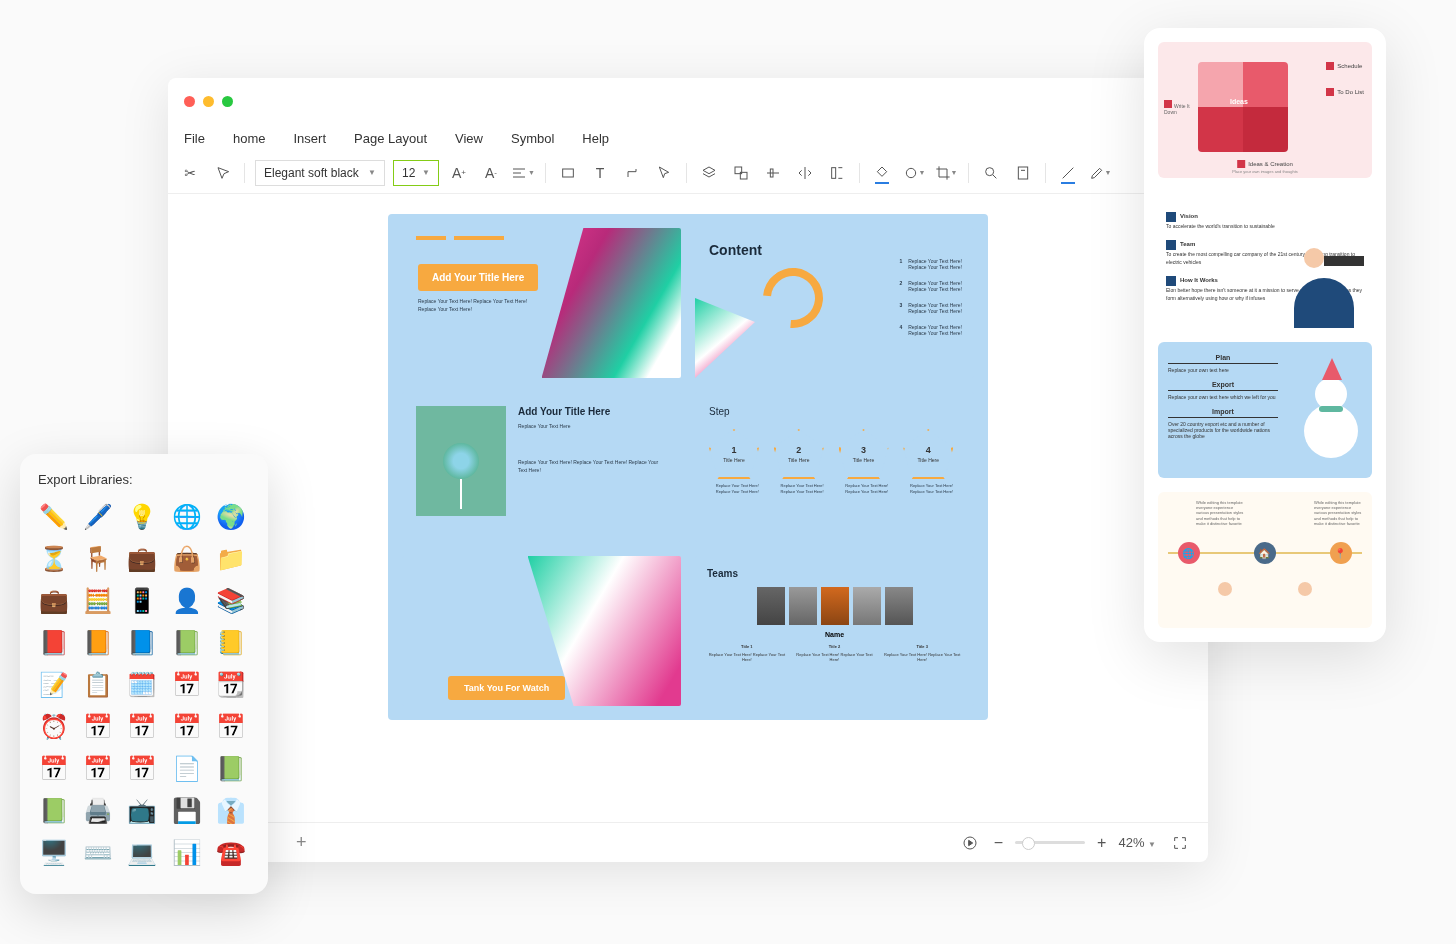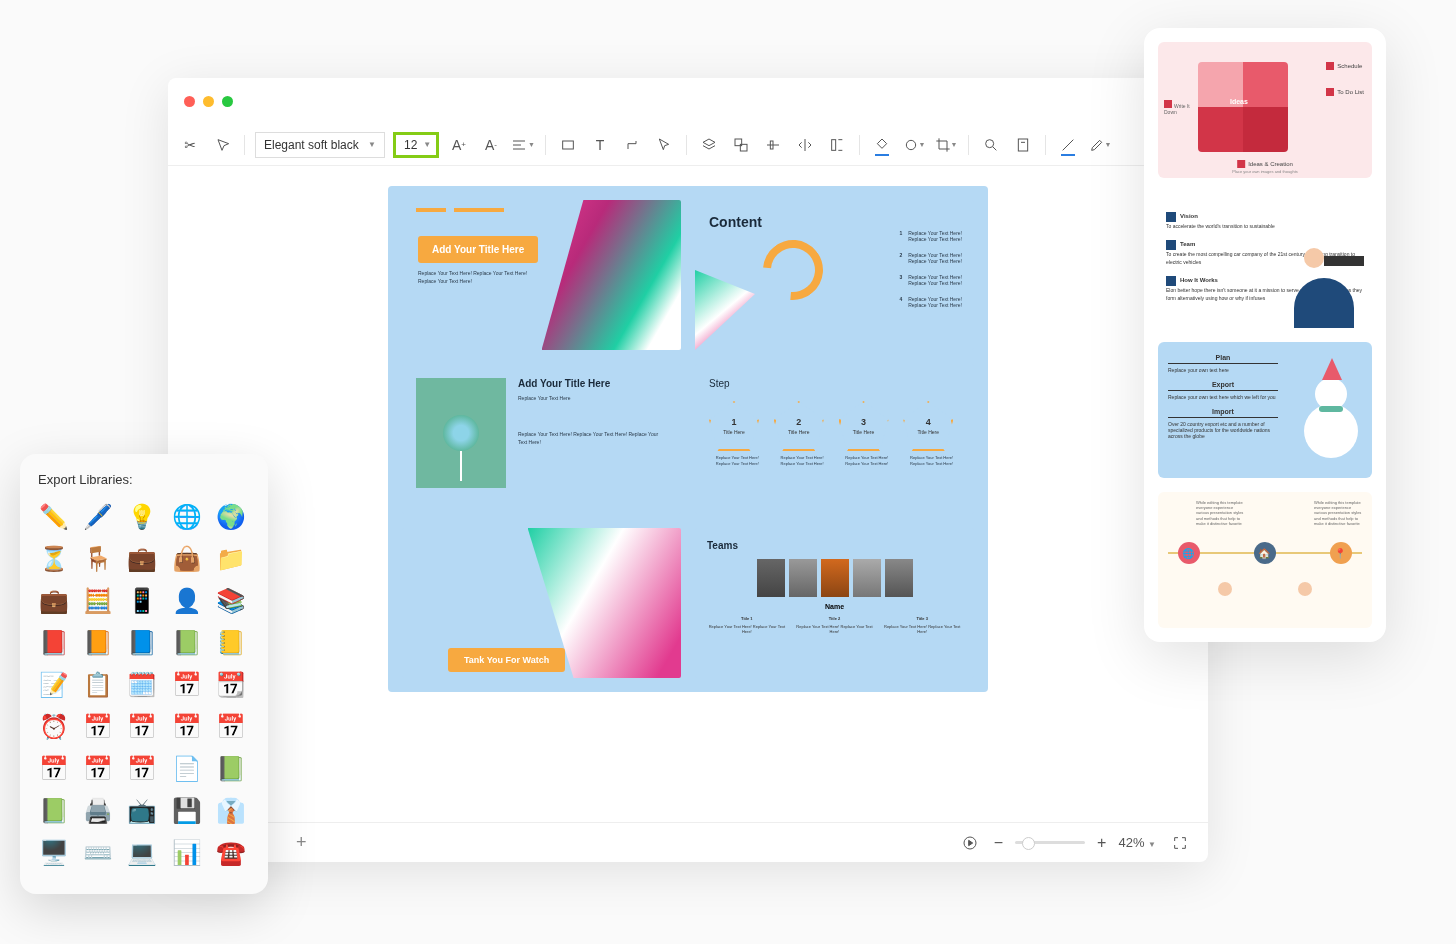--- a/index.html
+++ b/index.html
@@ -15,21 +15,21 @@
 .dot.green { background: #28c840; }
 
 .menubar { height: 28px; display: flex; align-items: center; gap: 28px; padding: 0 16px; font-size: 13px; color: #333; }
 .menubar span { cursor: pointer; }
 
 .toolbar { height: 42px; display: flex; align-items: center; padding: 0 10px; gap: 8px; border-bottom: 1px solid #eee; }
 .tb-sep { width: 1px; height: 20px; background: #e5e5e5; margin: 0 2px; }
 .tb-btn { width: 24px; height: 24px; display: flex; align-items: center; justify-content: center; cursor: pointer; color: #555; font-size: 14px; }
 .tb-btn svg { width: 16px; height: 16px; stroke: #555; fill: none; stroke-width: 1.5; }
 .font-select { height: 26px; border: 1px solid #ddd; padding: 0 8px; font-size: 12px; color: #333; background: #fff; display: flex; align-items: center; gap: 8px; width: 130px; justify-content: space-between; }
-.size-select { height: 26px; border: 3px solid #84cc16; padding: 0 8px; font-size: 12px; color: #333; background: #fff; display: flex; align-items: center; gap: 6px; width: 46px; justify-content: space-between; }
+.size-select { height: 26px; border: 1px solid #84cc16; padding: 0 8px; font-size: 12px; color: #333; background: #fff; display: flex; align-items: center; gap: 6px; width: 46px; justify-content: space-between; }
 .caret { font-size: 8px; color: #888; }
 
 .canvas-area { flex: 1; background: #fff; padding: 20px; display: flex; align-items: flex-start; justify-content: center; overflow: hidden; }
 .canvas-bg { width: 600px; background: #b5d9f4; border-radius: 4px; padding: 14px; display: grid; grid-template-columns: 1fr 1fr; gap: 14px; }
 .slide { background: #b5d9f4; border-radius: 2px; position: relative; min-height: 120px; }
 
 
 .slide1 { background: linear-gradient(135deg, #b5d9f4 50%, transparent 50%); overflow: hidden; }
 .slide1 .accent-bars { position: absolute; top: 8px; left: 14px; display: flex; gap: 8px; }
 .slide1 .bar { height: 4px; background: #f7a940; }
@@ -156,20 +156,29 @@
 
 <div class="app-window">
   <div class="titlebar">
     <div class="dots">
       <div class="dot red"></div>
       <div class="dot yellow"></div>
       <div class="dot green"></div>
     </div>
   </div>
 
+  <div class="menubar">
+    <span>File</span>
+    <span>home</span>
+    <span>Insert</span>
+    <span>Page Layout</span>
+    <span>View</span>
+    <span>Symbol</span>
+    <span>Help</span>
+  </div>
 
   <div class="toolbar">
     <div class="tb-btn">✂</div>
     <div class="tb-btn">
         <svg viewBox="0 0 24 24">
           <path d="M6 4l6 16 3-7 7-3z"></path>
         </svg>
       </div>
     <div class="tb-sep"></div>
     <div class="font-select">

